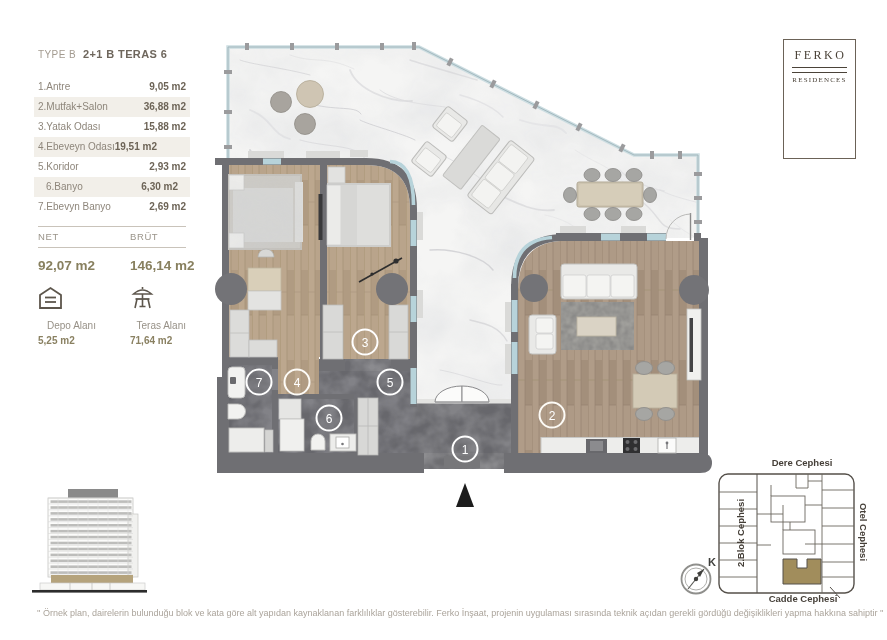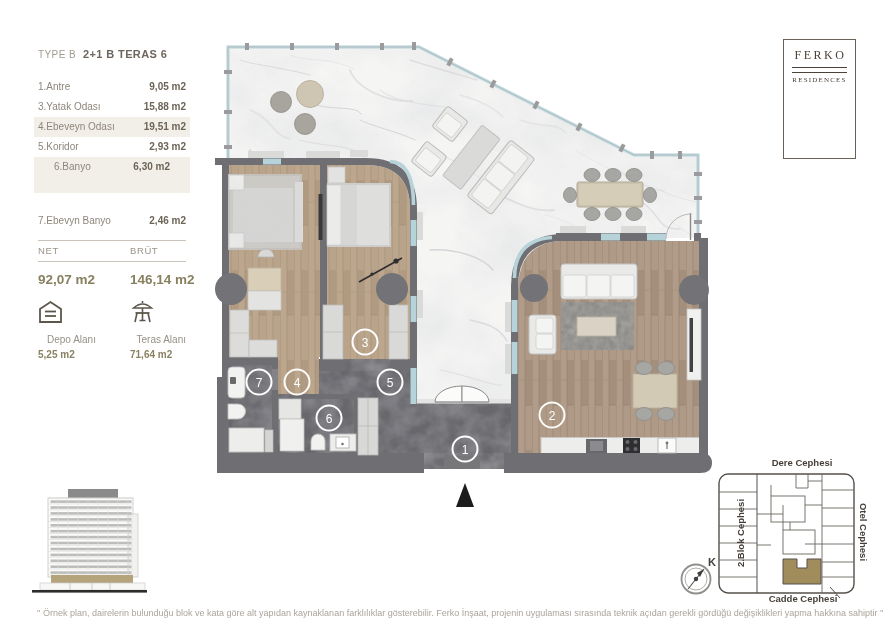--- a/index.html
+++ b/index.html
@@ -11,39 +11,43 @@
 
 <div class="abs" id="legend" style="left:38px;top:48px;width:148px;white-space:nowrap;">
 
   <div style="font-size:11px;color:#6e665c;letter-spacing:.4px;"><span style="color:#a39b90;font-size:10px;">TYPE B</span>&nbsp;&nbsp;<b>2+1 B TERAS 6</b></div>
 
   <div style="margin-top:17px;font-size:10px;color:#8e867b;">
     <div style="height:20px;line-height:20px;display:flex;justify-content:space-between;">
         <span>1.Antre</span>
         <span style="color:#6d6457;font-weight:bold;">9,05 m2</span>
       </div>
+    <div style="height:20px;line-height:20px;display:flex;justify-content:space-between;background:#f2efe9;padding:0 4px;margin:0 -4px;">
+        <span>2.Mutfak+Salon</span>
+        <span style="color:#6d6457;font-weight:bold;">36,88 m2</span>
+      </div>
     <div style="height:20px;line-height:20px;display:flex;justify-content:space-between;">
         <span>3.Yatak Odası</span>
         <span style="color:#6d6457;font-weight:bold;">15,88 m2</span>
       </div>
-    <div style="height:20px;line-height:20px;display:flex;justify-content:space-between;background:#f2efe9;padding:0 4px;margin:0 -4px;">
+    <div style="height:20px;line-height:20px;display:flex;background:#f2efe9;padding:0 4px;margin:0 -4px;">
         <span>4.Ebeveyn Odası</span>
         <span style="color:#6d6457;font-weight:bold;">19,51 m2</span>
       </div>
     <div style="height:20px;line-height:20px;display:flex;justify-content:space-between;">
         <span>5.Koridor</span>
         <span style="color:#6d6457;font-weight:bold;">2,93 m2</span>
       </div>
-    <div style="height:36px;line-height:20px;display:flex;justify-content:space-between;background:#f2efe9;padding:0 20px;margin:0 -4px;">
+    <div style="height:20px;line-height:20px;display:flex;justify-content:space-between;background:#f2efe9;padding:0 12px;margin:0 -4px;">
         <span>6.Banyo</span>
         <span style="color:#6d6457;font-weight:bold;">6,30 m2</span>
       </div>
-    <div style="height:20px;line-height:20px;display:flex;justify-content:space-between;margin-top:18px;">
+    <div style="height:20px;line-height:20px;display:flex;justify-content:space-between;">
         <span>7.Ebevyn Banyo</span>
-        <span style="color:#6d6457;font-weight:bold;">2,46 m2</span>
+        <span style="color:#6d6457;font-weight:bold;">2,69 m2</span>
       </div>
   </div>
 
   <div style="border-top:1px solid #c9c3ba;border-bottom:1px solid #c9c3ba;margin-top:9px;height:20px;line-height:20px;font-size:9.5px;color:#9a948a;letter-spacing:.6px;display:flex;">
       <span style="width:92px;">NET</span>
       <span>BRÜT</span>
     </div>
 
   <div style="margin-top:10px;font-size:13.5px;font-weight:bold;color:#88805f;display:flex;">
       <span style="width:92px;flex:none;">92,07 m2</span>

